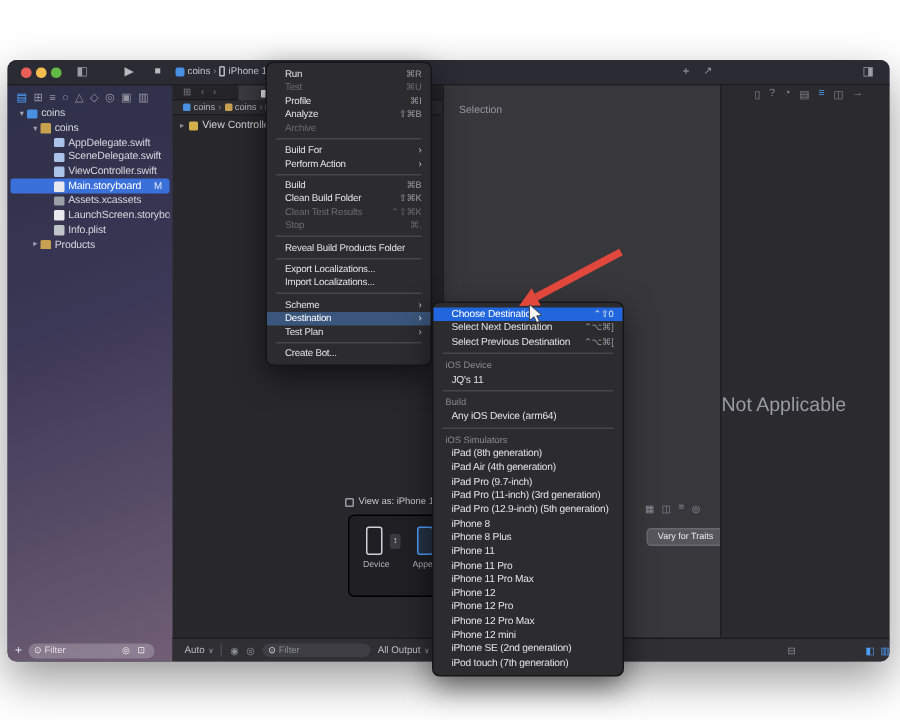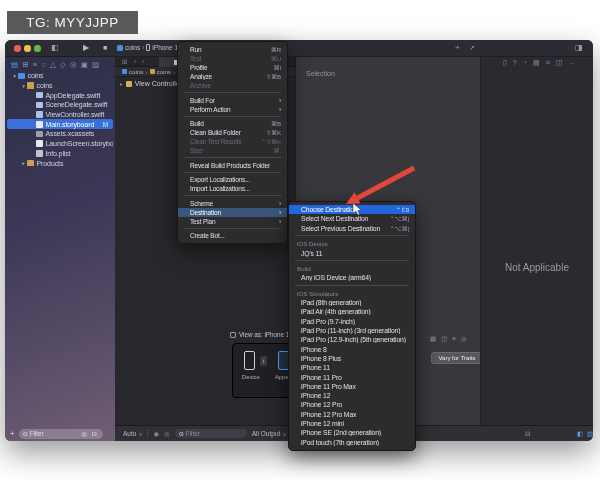--- a/index.html
+++ b/index.html
@@ -90,21 +90,21 @@
     border-radius:1.5px; color:#cfcfd5; font-size:6px; line-height:10px; text-align:center; }
   .devlbl { position:absolute; top:30px; font-size:5.8px; color:#b2b2ba; white-space:nowrap; }
   .devlbl.d1 { left:9px; } .devlbl.d2 { left:42px; width:20px; overflow:hidden; }
 
   
   .inspector { position:absolute; left:475px; top:17px; width:113px; height:368px; background:#2b2b2f;
     border-left:1px solid #1f1f23; }
   .insp-strip { position:absolute; left:22px; top:2px; display:flex; gap:6px; }
   .insp-strip span { font-size:7px; color:#8b8b93; }
   .insp-strip span.active { color:#4da0ff; }
-  .empty-state { position:absolute; left:0; right:0; top:205px; text-align:center; font-size:10px; color:#9a9aa2; }
+  .empty-state { position:absolute; left:0; right:0; top:205px; text-align:left; font-size:13px; color:#9a9aa2; }
 
   
   .debugbar { position:absolute; left:110px; top:385px; width:478px; height:16px; background:#2f2f34;
     border-top:1px solid #1c1c20; display:flex; align-items:center; gap:5px; padding-left:8px;
     font-size:6.5px; color:#bcbcc4; }
   .dchev { font-size:5px; color:#9a9aa2; margin-left:1px; }
   .dsep { width:1px; height:9px; background:#46464c; }
   .dico { font-size:6.5px; color:#8e8e96; }
   .debugbar .pill { width:72px; height:9px; background:#3e3e44; }
   .debugbar .pill input { color:#cfcfd5; }
@@ -470,14 +470,13 @@
     </div>
 
   <svg class="anno" width="600" height="480">
     <g>
       <line x1="414" y1="168" x2="357.5" y2="198" stroke="#e2473c" stroke-width="5"></line>
       <polygon points="346,204 354.5,192.2 360.5,203.6" fill="#e2473c"></polygon>
     </g>
     <polygon points="353,203 353,213.5 356,211.2 357.8,215 359.6,214.2 357.8,210.6 361.2,210.2" fill="#f5f5f5" stroke="#3a3a3a" stroke-width="0.6"></polygon>
   </svg>
 
-  <div class="tg-badge">TG: MYYJJPP</div>
 </div>
 
 </body></html>

